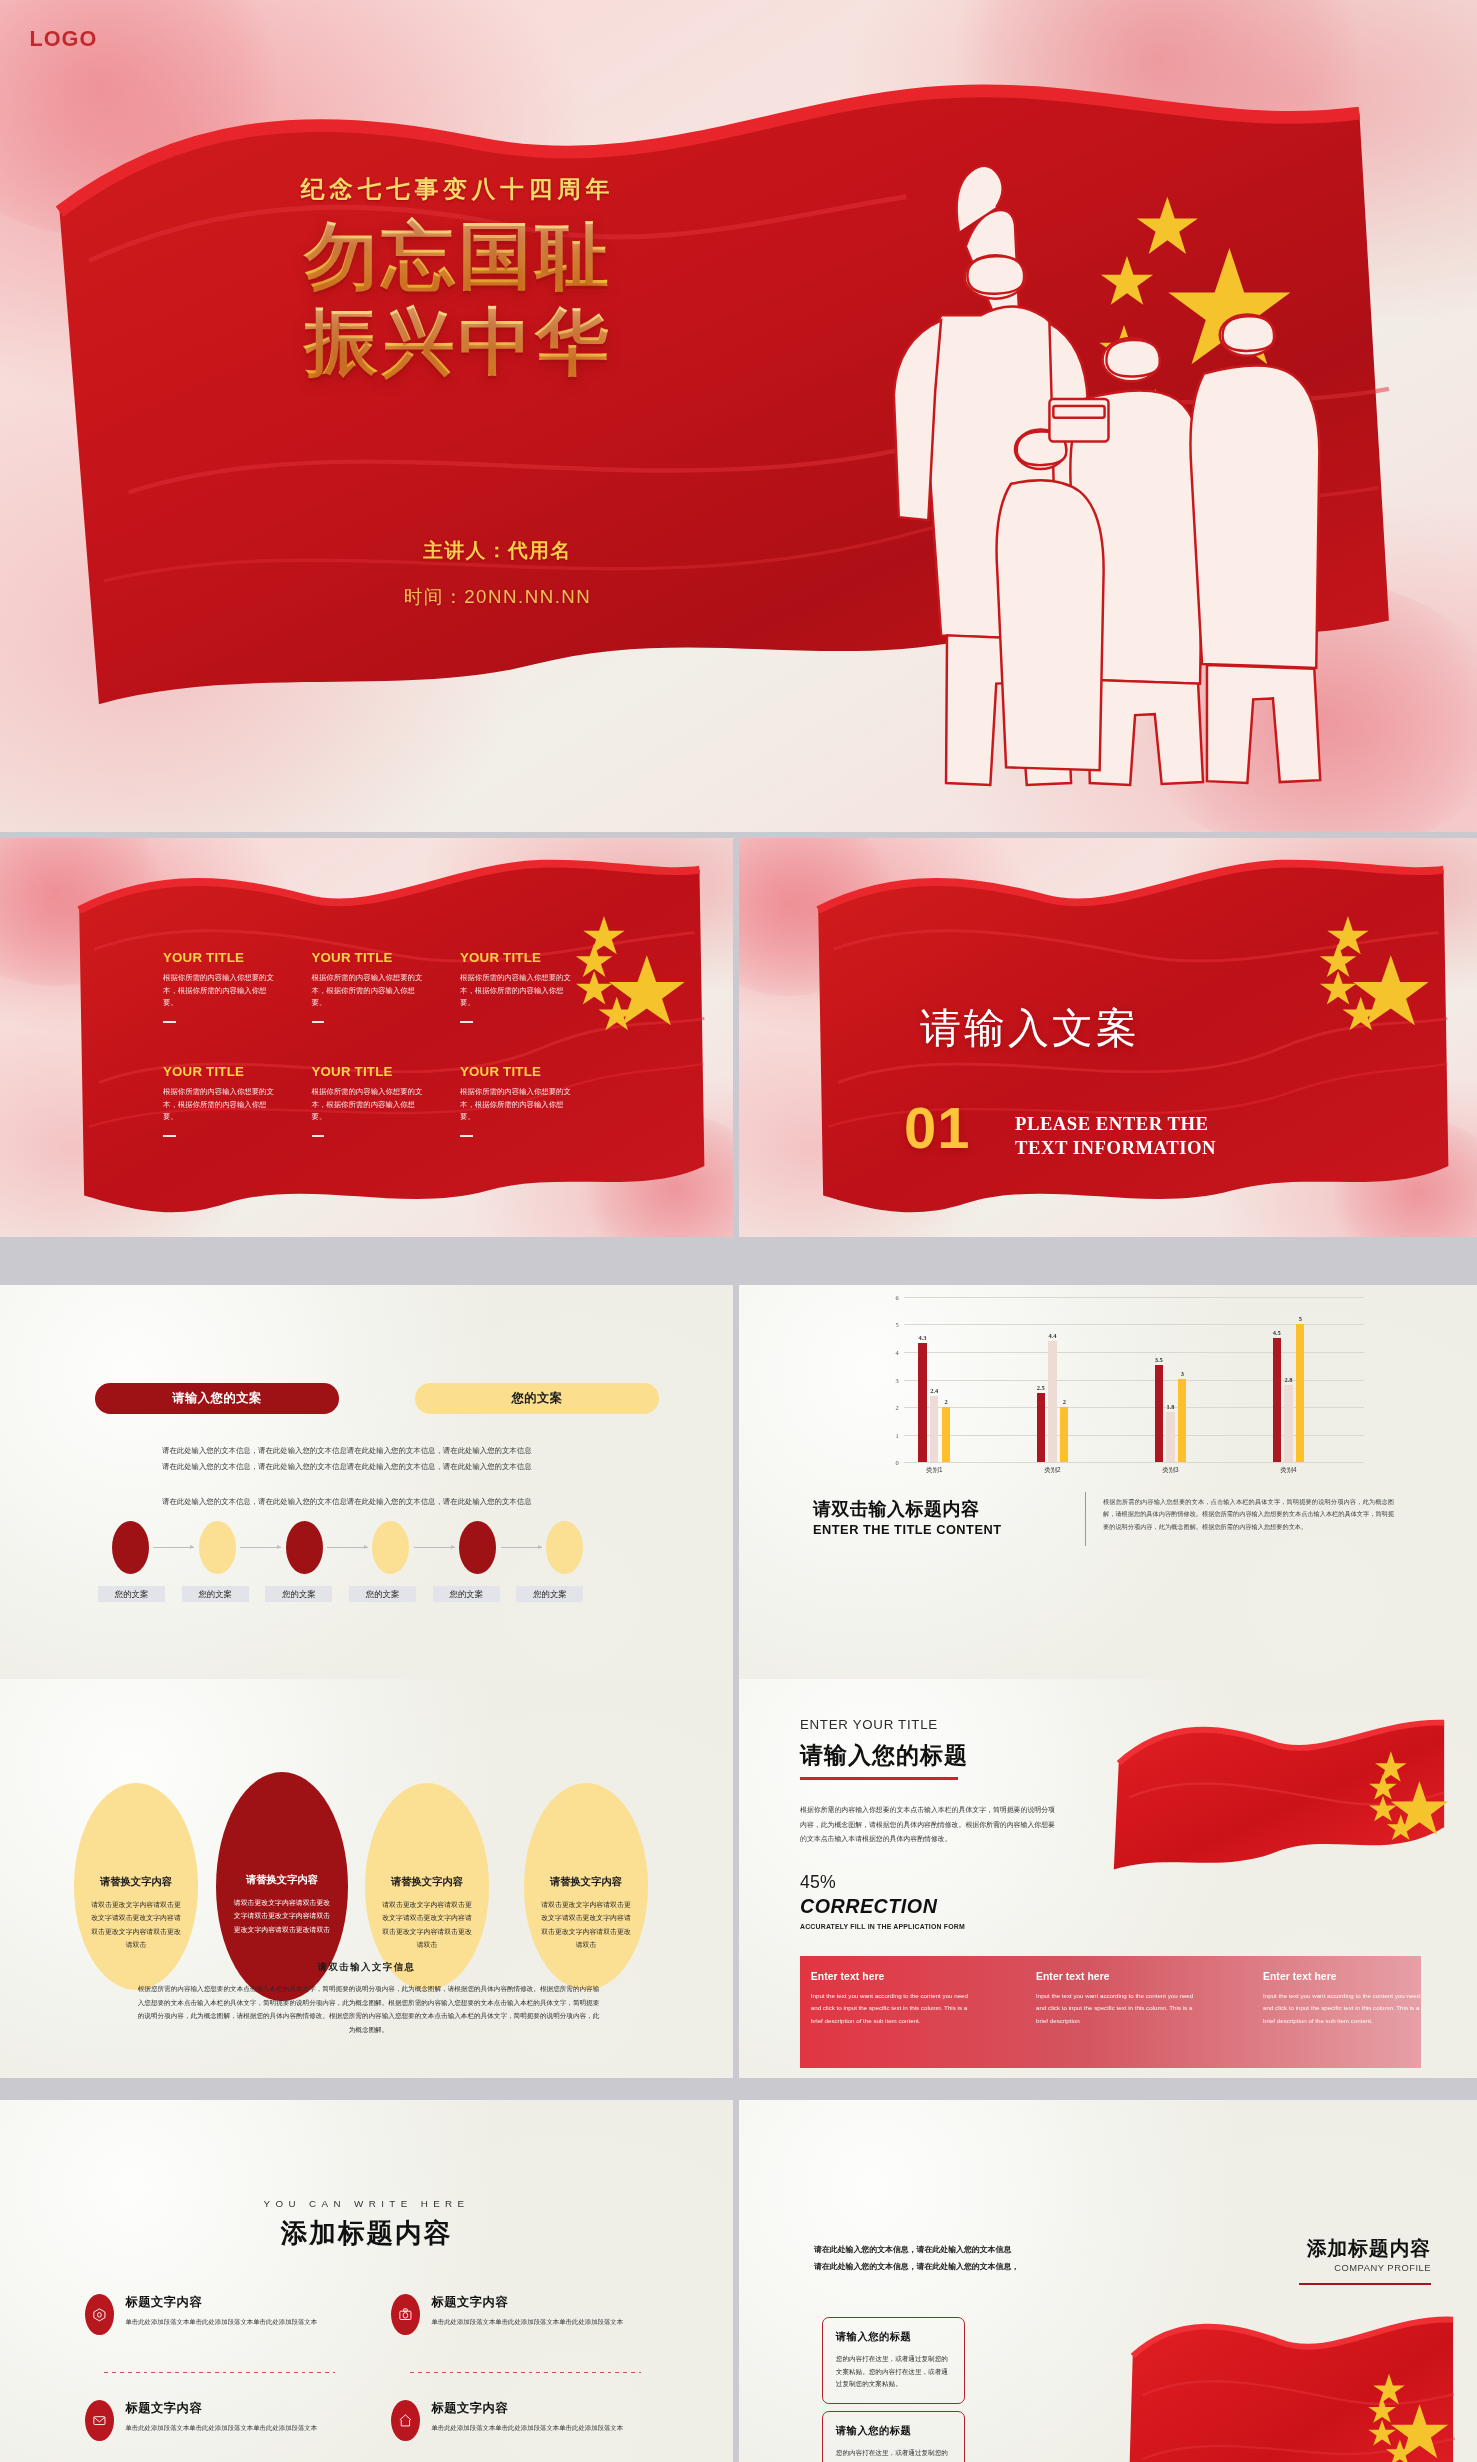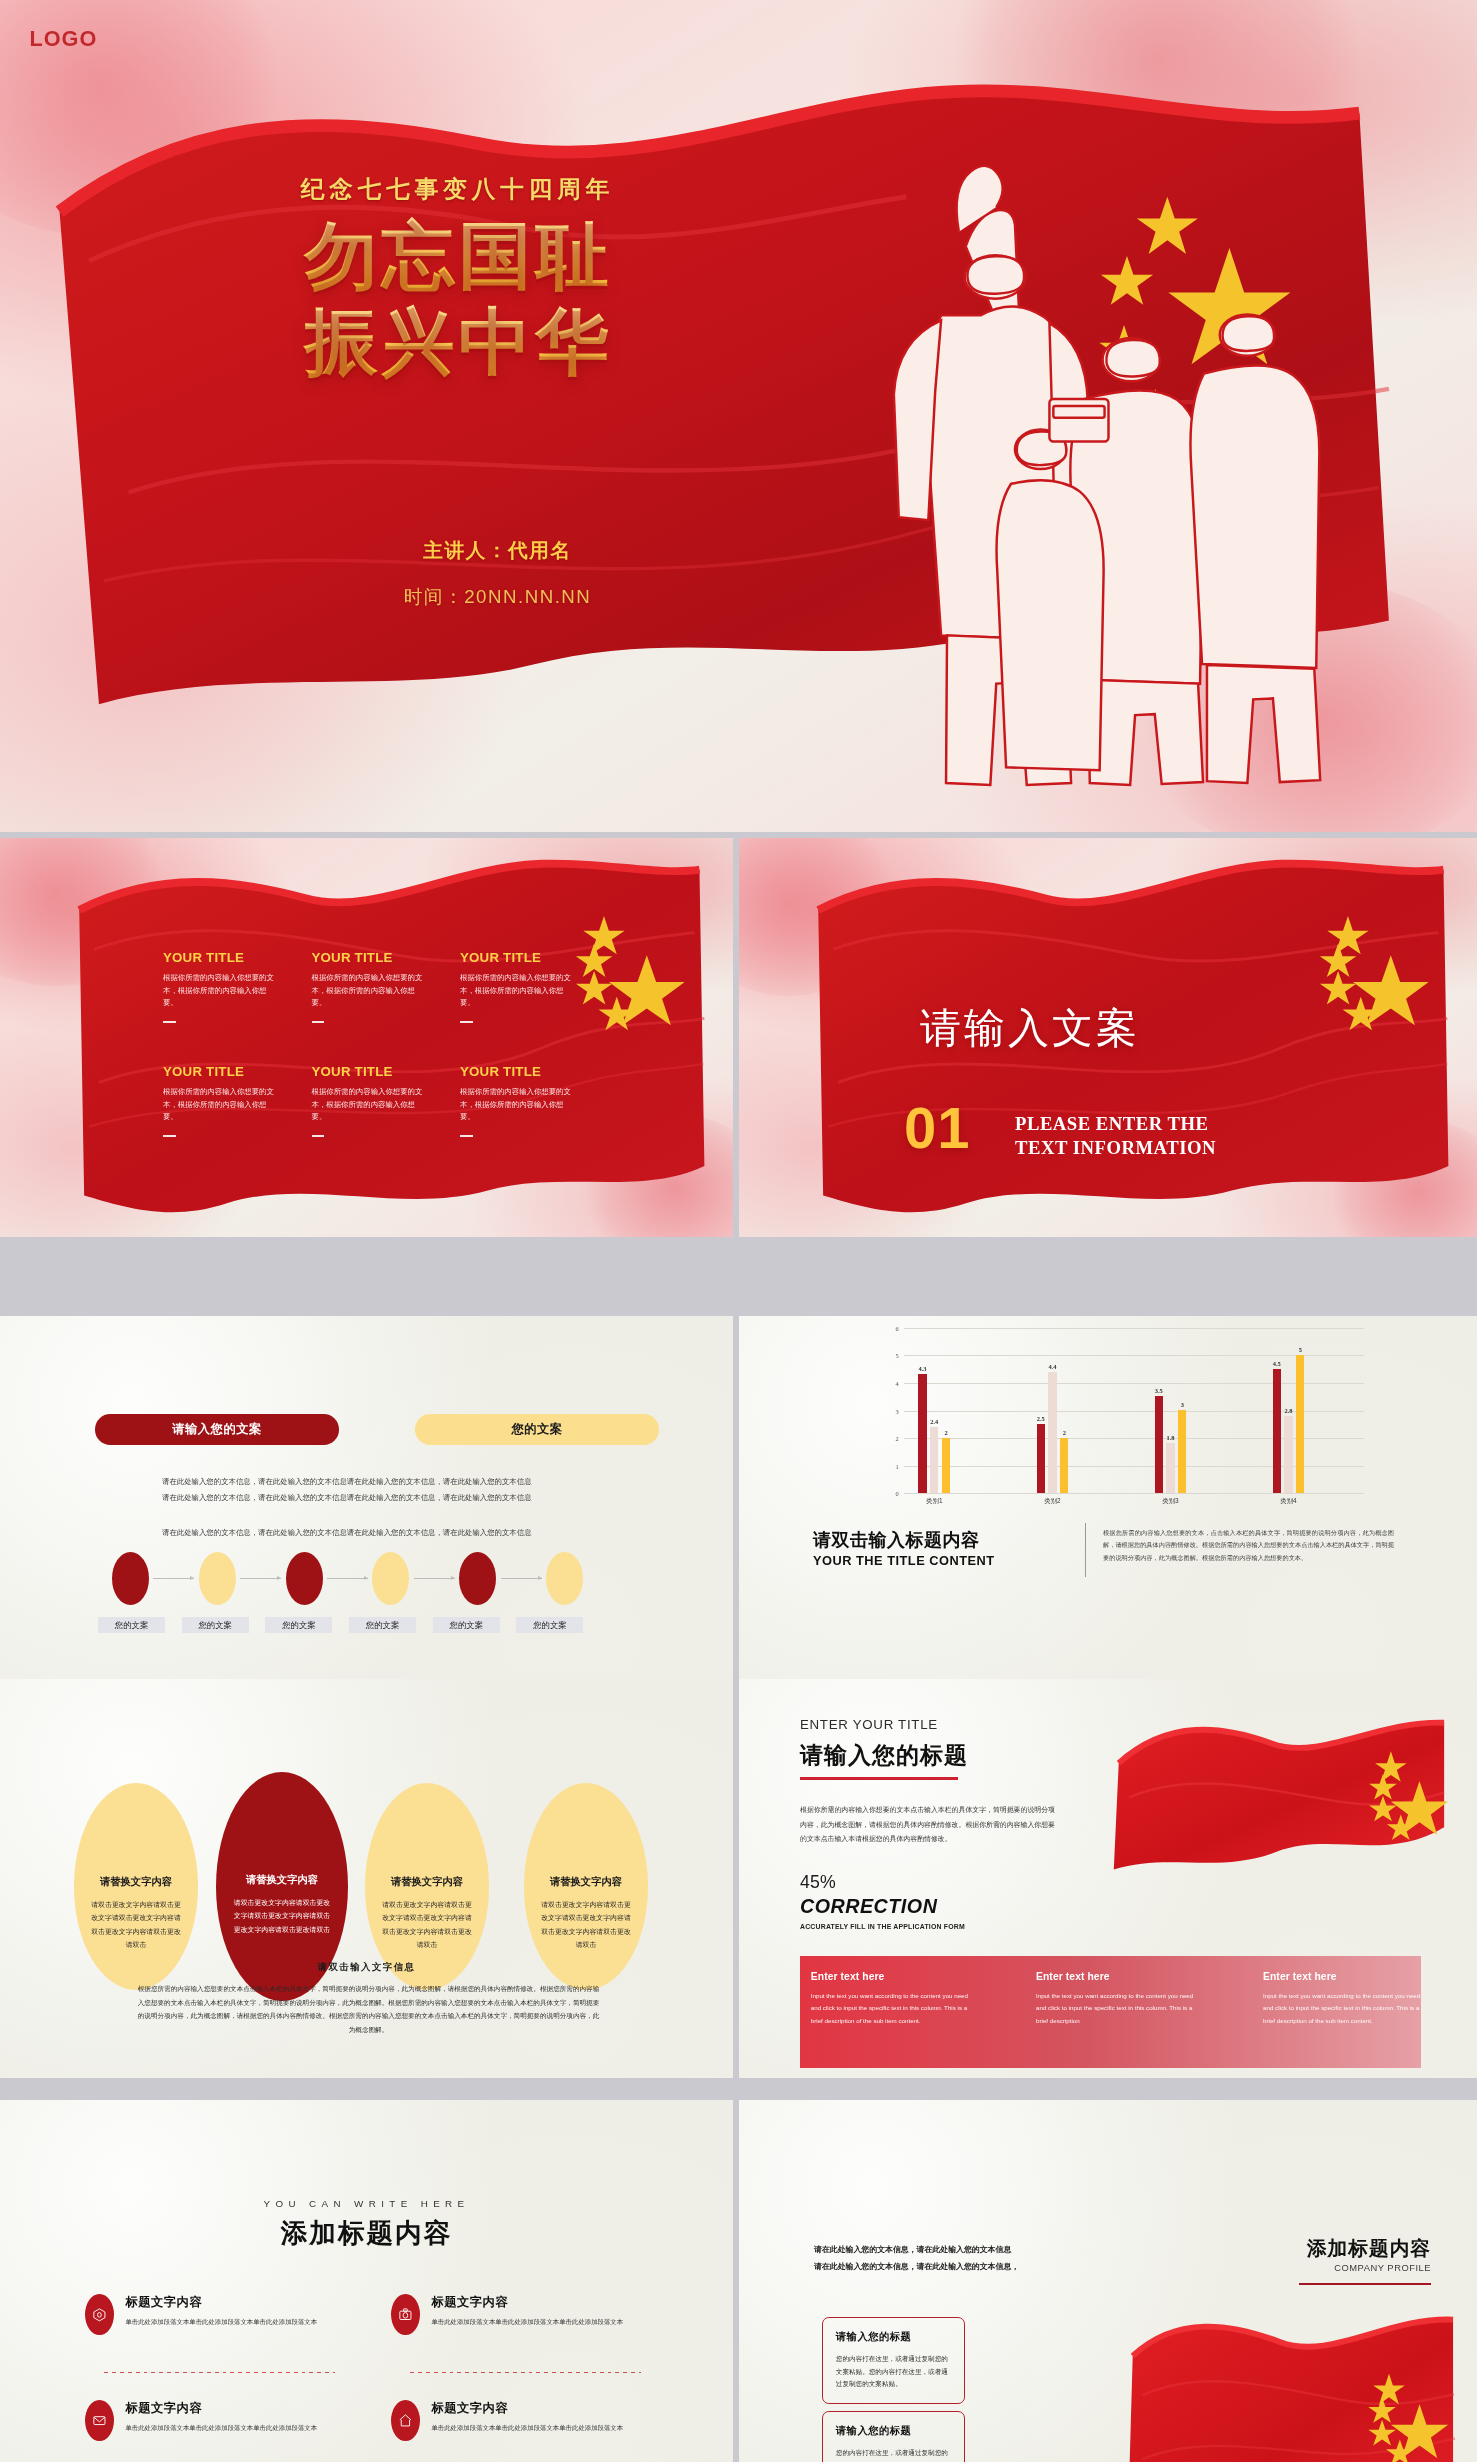--- a/index.html
+++ b/index.html
@@ -9,21 +9,21 @@
     font-family: "Liberation Sans", "DejaVu Sans", sans-serif;
     overflow: hidden;
   }
   .deck { position: relative; width: 1477px; height: 2934px; }
 
   
   .slide { position: absolute; overflow: hidden; background: #eeeeea; }
   .cover   { left: 0;    top: 0;    width: 1477px; height: 832px; }
   .s-l     { left: 0;    width: 733px; height: 399px; }
   .s-r     { left: 739px; width: 739px; height: 399px; }
-  .r2 { top: 838px; } .r3 { top: 1316px; padding-left: 28px; } .r4 { top: 1679px; }
+  .r2 { top: 838px; } .r3 { top: 1285px; padding-left: 28px; } .r4 { top: 1679px; }
   .r5 { top: 2100px; }
 
   
   .paper {
     background:
       radial-gradient(circle at 18% 22%, rgba(255,255,255,.9) 0%, rgba(255,255,255,0) 55%),
       radial-gradient(circle at 78% 80%, rgba(240,240,232,.9) 0%, rgba(240,240,232,0) 60%),
       #eeeee6;
   }
   .water {
@@ -474,21 +474,21 @@
               <div class="v">2.8</div>
             </div>
             <div class="bar s3" style="height: 138px;">
               <div class="v">5</div>
             </div>
             <div class="xlab">类别4</div>
           </div>
         </div>
     </div>
     <div class="ch-title-cn" style="left:74px;top:212px;">请双击输入标题内容</div>
-    <div class="ch-title-en" style="left:74px;top:237px;">YOUR THE TITLE CONTENT</div>
+    <div class="ch-title-en" style="left:74px;top:237px;">ENTER THE TITLE CONTENT</div>
     <div class="ch-rule" style="left:346px;top:207px;height:54px;"></div>
     <div class="ch-body" style="left:364px;top:211px;width:291px;">根据您所需的内容输入您想要的文本，点击输入本栏的具体文字，简明扼要的说明分项内容，此为概念图解，请根据您的具体内容酌情修改。根据您所需的内容输入您想要的文本点击输入本栏的具体文字，简明扼要的说明分项内容，此为概念图解。根据您所需的内容输入您想要的文本。</div>
   </section>
 
   <section class="slide s-l r4 paper">
     <div class="ell yel" style="left:74px;top:104px;">
       <div class="h">请替换文字内容</div>
       <div class="b" style="width:94px;">请双击更改文字内容请双击更改文字请双击更改文字内容请双击更改文字内容请双击更改请双击</div>
     </div>
     <div class="ell red" style="left:216px;top:93px;">

